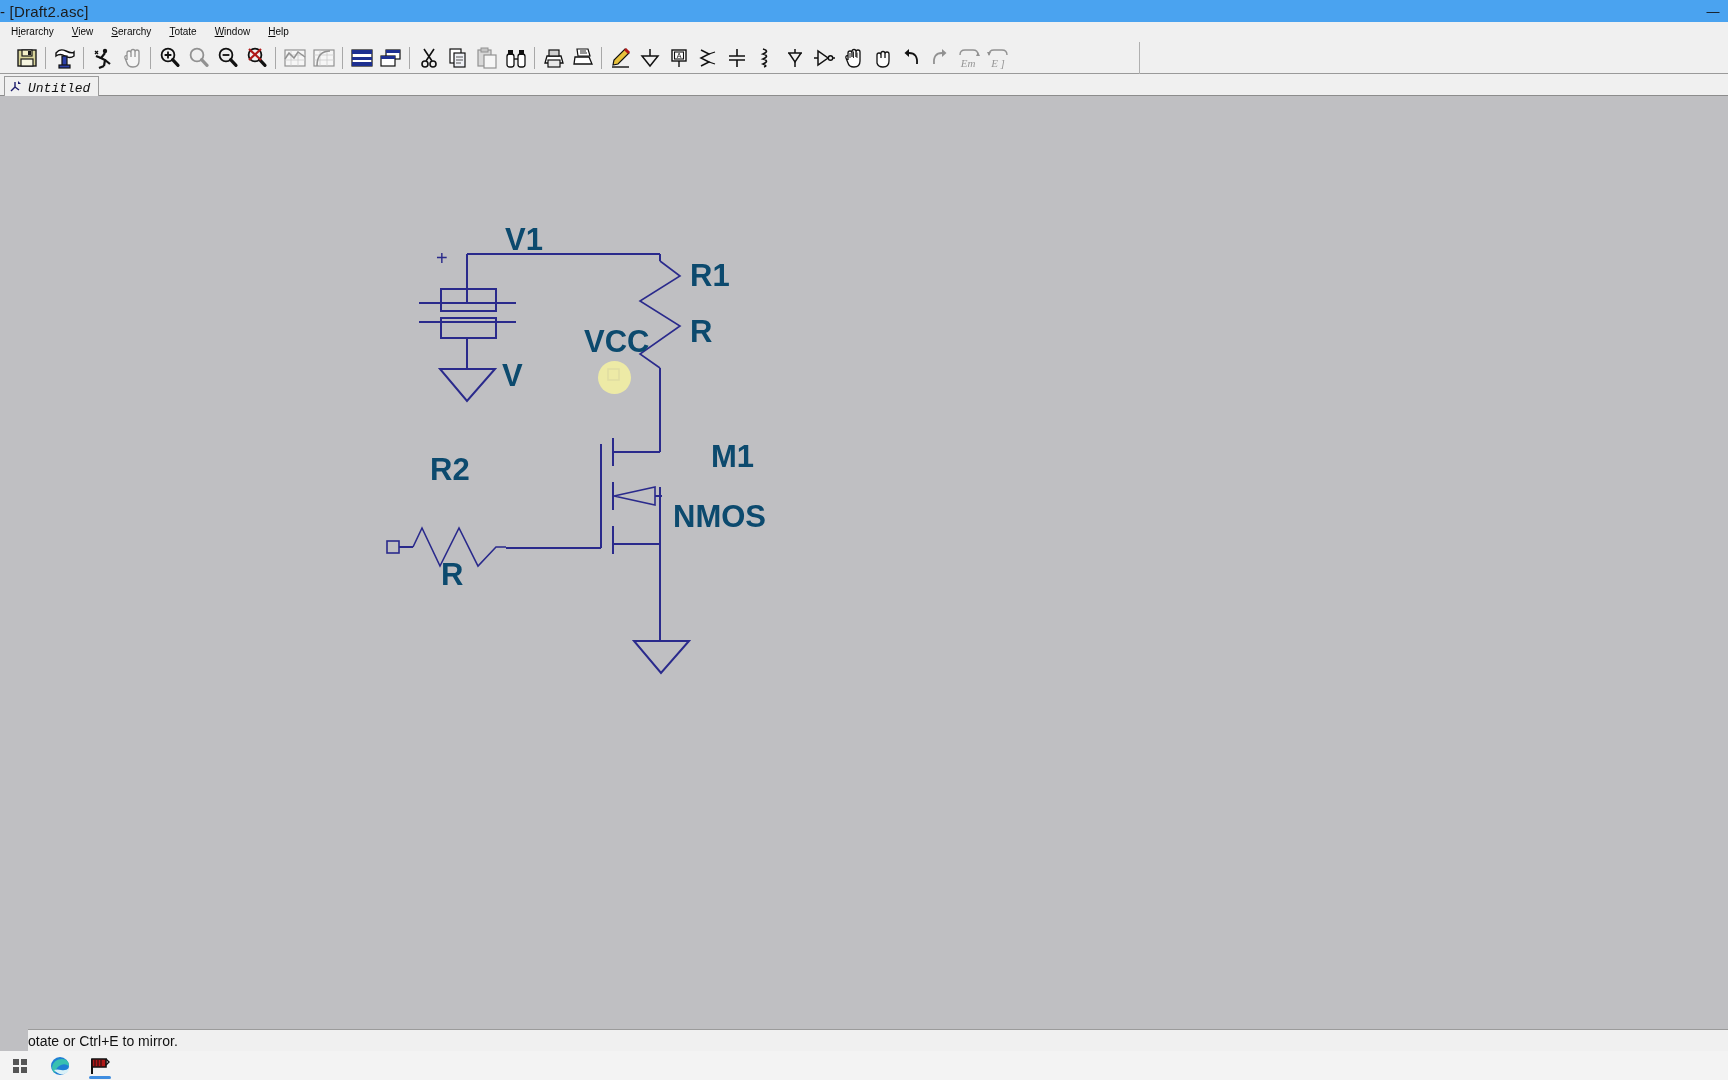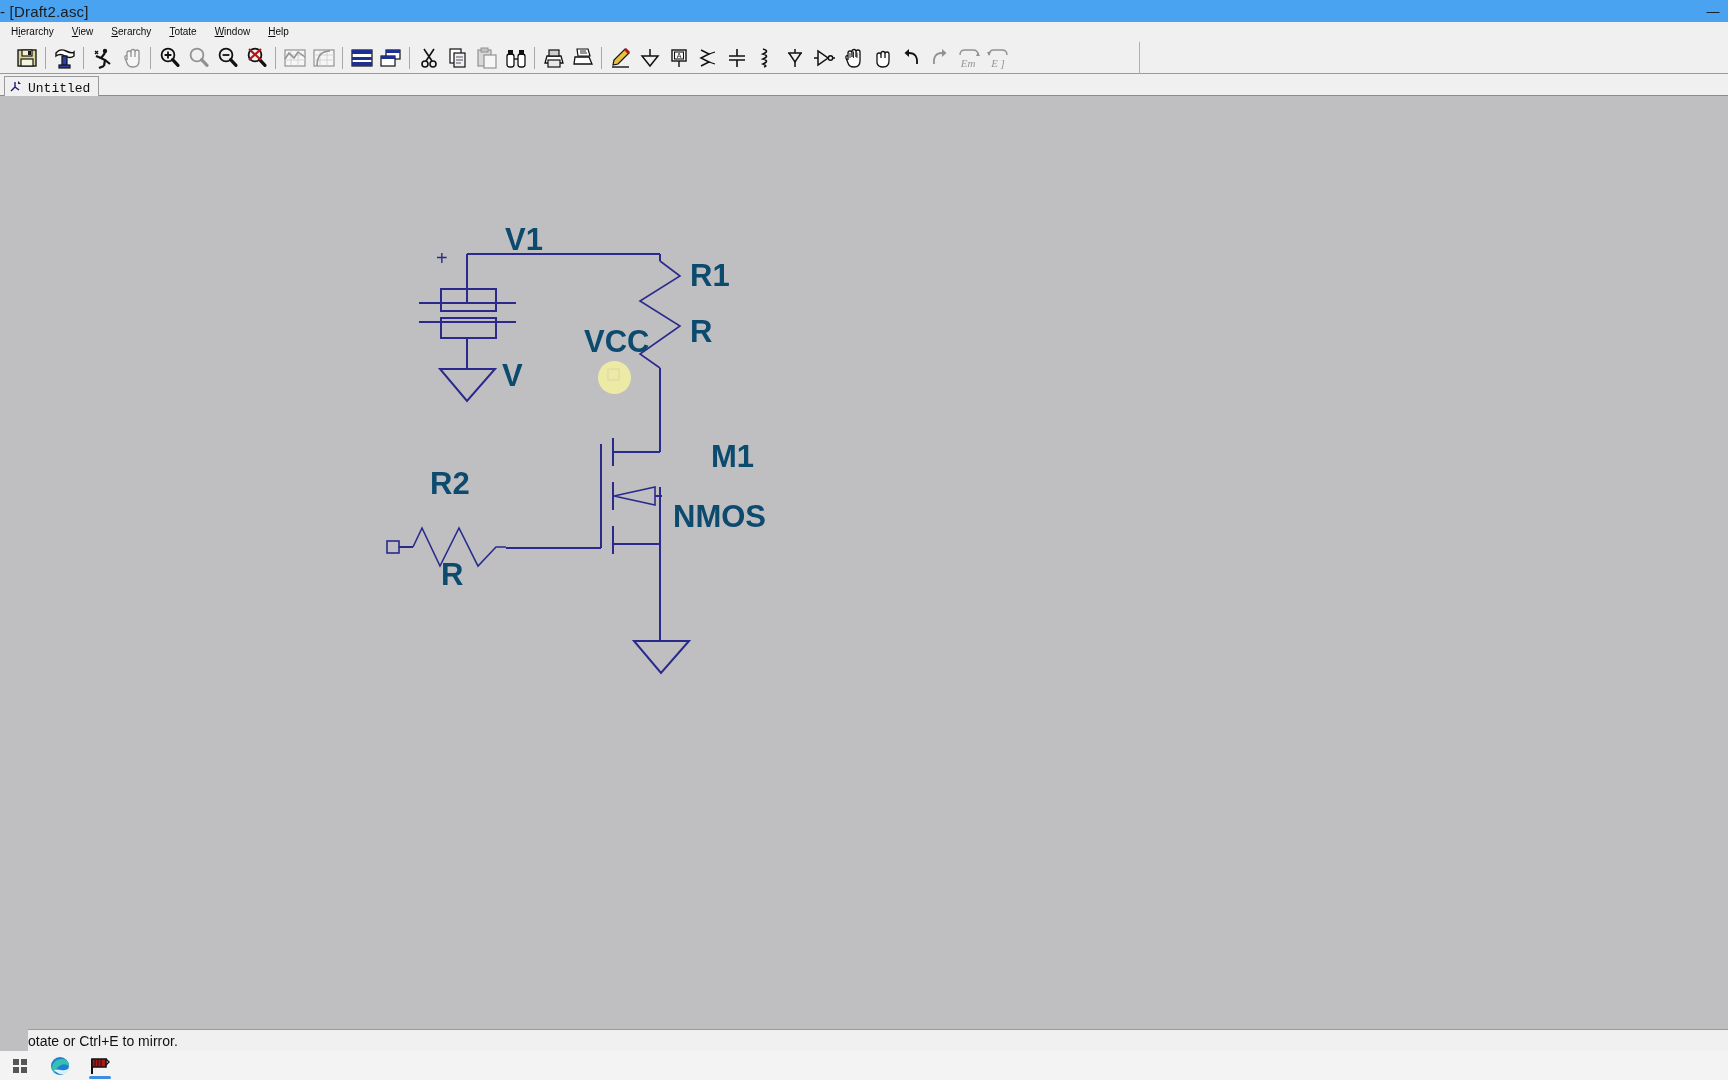--- a/index.html
+++ b/index.html
@@ -119,20 +119,21 @@
     position: absolute;
     left: 4px; top: 2px;
     height: 20px;
     background: #f0f0f0;
     border: 1px solid #9b9b9b;
     border-bottom: none;
     display: flex;
     align-items: center;
     padding: 4px 8px 0 4px;
     box-sizing: border-box;
+    font-style: italic;
   }
   #doctab .tab-label {
     font-family: "Liberation Mono", monospace;
     font-size: 13px;
     color: #111;
     margin-left: 4px;
     white-space: nowrap;
   }
 
   
@@ -575,21 +576,21 @@
   <div class="sch-label lg" style="left:502px; top:264px;">V</div>
 
   <div class="sch-label lg" style="left:690px; top:164px;text-align:right;">R1</div>
   <div class="sch-label lg" style="left:690px; top:220px;">R</div>
 
   <div class="sch-label lg" style="left:584px; top:230px;">VCC</div>
 
   <div class="sch-label lg" style="left:711px; top:345px;">M1</div>
   <div class="sch-label lg" style="left:673px; top:405px;">NMOS</div>
 
-  <div class="sch-label lg" style="left:430px; top:372px;text-align:center;">R2</div>
+  <div class="sch-label lg" style="left:430px; top:358px;text-align:center;">R2</div>
   <div class="sch-label lg" style="left:441px; top:463px;">R</div>
 
 </div>
 
 <div id="statusbar">
   <div class="status-text">otate or Ctrl+E to mirror.</div>
 </div>
 
 <div id="taskbar">
   <div class="task-btn">

